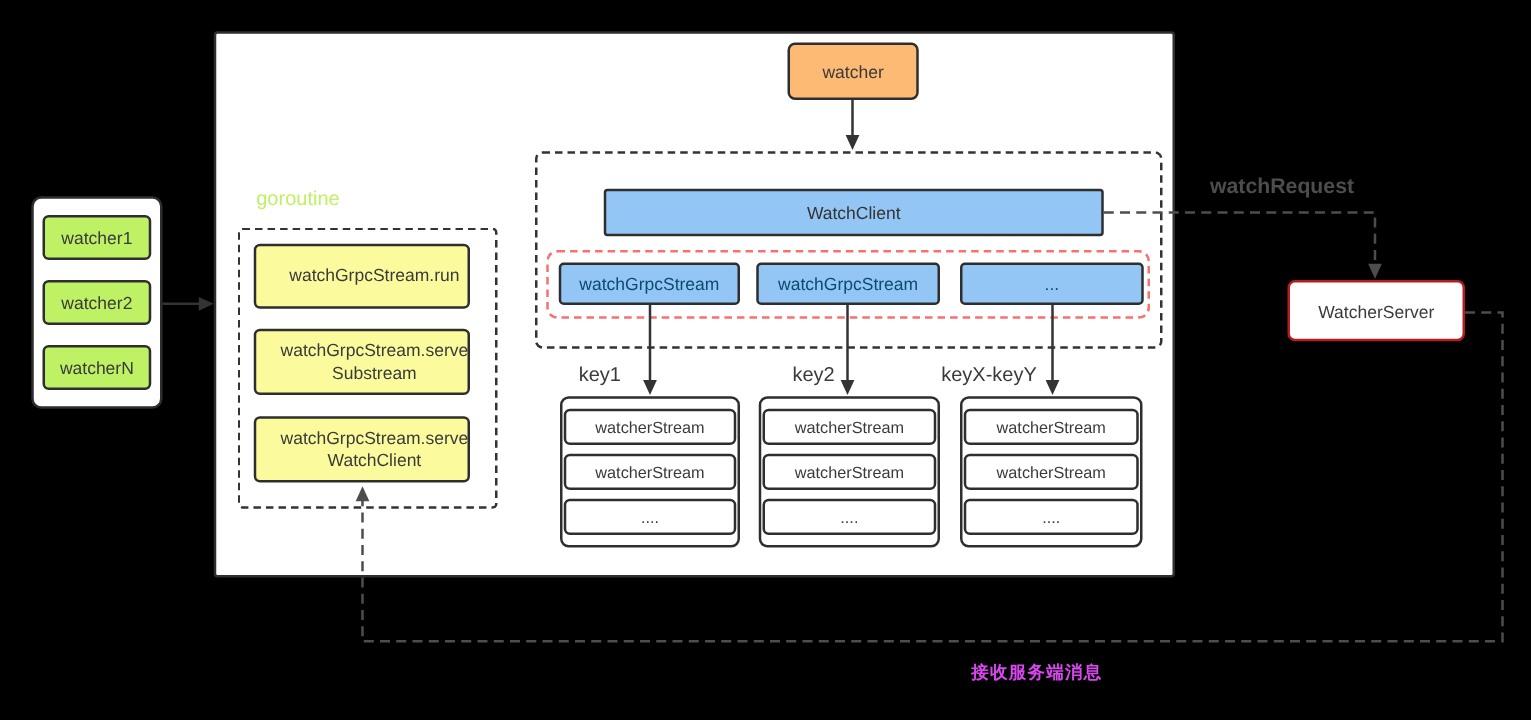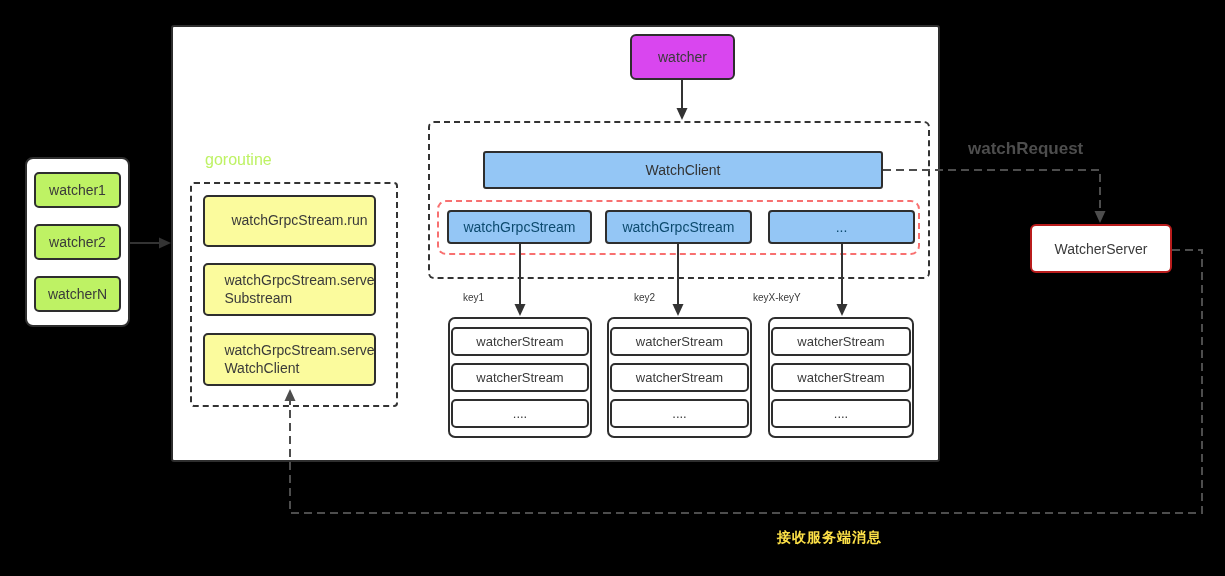--- a/index.html
+++ b/index.html
@@ -44,31 +44,31 @@
   }
   .goroutine-box {
     left: 190px; top: 182px; width: 208px; height: 225px;
     border: 2px dashed #333; border-radius: 4px;
   }
   .ybox {
     left: 203px; width: 173px; height: 53px;
     background: var(--yellow, #FBFB9D);
     border: 2px solid #2e2e2e; border-radius: 5px;
     display: flex; align-items: center; justify-content: center;
-    text-align: left; font-size: 14px; color: #3a3a3a;
+    text-align: center; font-size: 14px; color: #3a3a3a;
     white-space: pre-line; line-height: 1.25; padding-left: 20px;
   }
   .ybox1 { top: 195px; height: 52px; }
   .ybox2 { top: 263px; }
   .ybox3 { top: 333px; }
 
   
   .watcher-box {
     left: 630px; top: 34px; width: 105px; height: 46px;
-    background: #d946ef; border: 2px solid #2e2e2e; border-radius: 6px;
+    background: #fdba74; border: 2px solid #2e2e2e; border-radius: 6px;
     display: flex; align-items: center; justify-content: center;
     font-size: 14px; color: #3a3a3a;
   }
 
   
   .outer-dashed {
     left: 428px; top: 121px; width: 502px; height: 158px;
     border: 2px dashed #333; border-radius: 6px;
   }
   .watchclient-bar {
@@ -87,21 +87,21 @@
     background: var(--blue, #94C6F5);
     border: 2px solid #2e2e2e; border-radius: 4px;
     display: flex; align-items: center; justify-content: center;
     font-size: 14px; color: #0c4a6e;
   }
   .bluebox1 { left: 447px; width: 145px; }
   .bluebox2 { left: 605px; width: 147px; }
   .bluebox3 { left: 768px; width: 147px; }
 
   
-  .key-label { top: 292px; font-size: 10px; color: #3a3a3a; }
+  .key-label { top: 292px; font-size: 16px; color: #3a3a3a; }
   .key-label1 { left: 463px; }
   .key-label2 { left: 634px; }
   .key-label3 { left: 753px; }
   .key-container {
     top: 317px; height: 121px;
     background: #fff; border: 2px solid #2e2e2e; border-radius: 7px;
     display: flex; flex-direction: column; gap: 7px; padding: 8px 1px; text-align: center;
   }
   .key-container1 { left: 448px; width: 144px; }
   .key-container2 { left: 607px; width: 145px; }
@@ -116,21 +116,21 @@
   .watchrequest-label {
     left: 968px; top: 139px; font-size: 17px; font-weight: bold; color: #4d4d4d;
   }
   .server-box {
     left: 1030px; top: 224px; width: 142px; height: 49px;
     background: #fff; border: 2px solid #b91c1c; border-radius: 6px;
     display: flex; align-items: center; justify-content: center;
     font-size: 14px; color: #3a3a3a;
   }
   .receive-label {
-    left: 777px; top: 529px; font-size: 14px; font-weight: bold; color: #fde047;
+    left: 777px; top: 529px; font-size: 14px; font-weight: bold; color: #d946ef;
     letter-spacing: 1px;
   }
 
   svg.connectors {
     position: absolute; left: 0; top: 0; width: 1225px; height: 576px;
     pointer-events: none;
   }
   .solid-line { stroke: #333; stroke-width: 2; fill: none; }
   .dash-line  { stroke: #4d4d4d; stroke-width: 2; fill: none; stroke-dasharray: 8 5; }
   .head       { fill: #333; stroke: none; }

